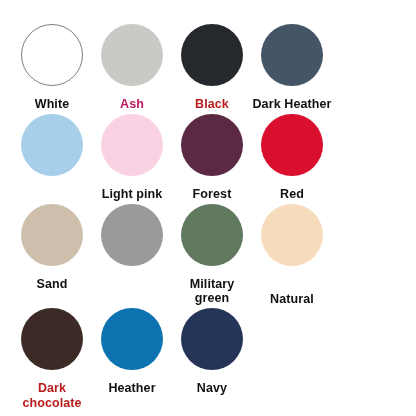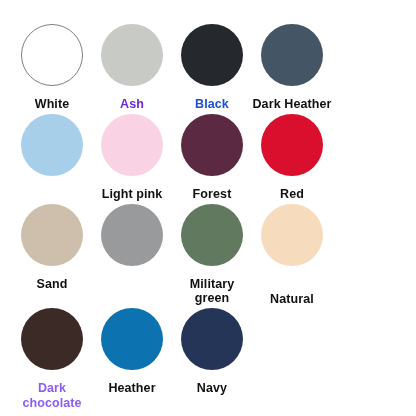--- a/index.html
+++ b/index.html
@@ -67,27 +67,27 @@
     <div class="swatch-cell">
       <div class="dot-wrap">
         <div class="dot outlined" style="background: rgb(255, 255, 255); border-color: rgb(128, 128, 128);"></div>
       </div>
       <div class="swatch-label" style="color: rgb(17, 17, 17);">White</div>
     </div>
     <div class="swatch-cell">
       <div class="dot-wrap">
         <div class="dot" style="background: rgb(200, 202, 198);"></div>
       </div>
-      <div class="swatch-label" style="color: #6d28d9;">Ash</div>
+      <div class="swatch-label" style="color: #be185d;">Ash</div>
     </div>
     <div class="swatch-cell">
       <div class="dot-wrap">
         <div class="dot" style="background: rgb(37, 40, 45);"></div>
       </div>
-      <div class="swatch-label" style="color: #1d4ed8; text-align: right;">Black</div>
+      <div class="swatch-label" style="color: #b91c1c; text-align: right;">Black</div>
     </div>
     <div class="swatch-cell">
       <div class="dot-wrap">
         <div class="dot" style="background: rgb(68, 86, 102);"></div>
       </div>
       <div class="swatch-label" style="color: rgb(17, 17, 17);">Dark Heather</div>
     </div>
     <div class="swatch-cell">
       <div class="dot-wrap">
         <div class="dot" style="background: rgb(168, 207, 234);"></div>
@@ -131,21 +131,21 @@
     <div class="swatch-cell">
       <div class="dot-wrap">
         <div class="dot" style="background: rgb(247, 219, 189);"></div>
       </div>
       <div class="swatch-label" style="color: rgb(17, 17, 17); margin-top: 24px;">Natural</div>
     </div>
     <div class="swatch-cell">
       <div class="dot-wrap">
         <div class="dot" style="background: rgb(59, 42, 37);"></div>
       </div>
-      <div class="swatch-label" style="color: #8b5cf6;">Dark chocolate</div>
+      <div class="swatch-label" style="color: #b91c1c;">Dark chocolate</div>
     </div>
     <div class="swatch-cell">
       <div class="dot-wrap">
         <div class="dot" style="background: rgb(12, 115, 176);"></div>
       </div>
       <div class="swatch-label" style="color: rgb(17, 17, 17);">Heather</div>
     </div>
     <div class="swatch-cell">
       <div class="dot-wrap">
         <div class="dot" style="background: rgb(37, 53, 88);"></div>

